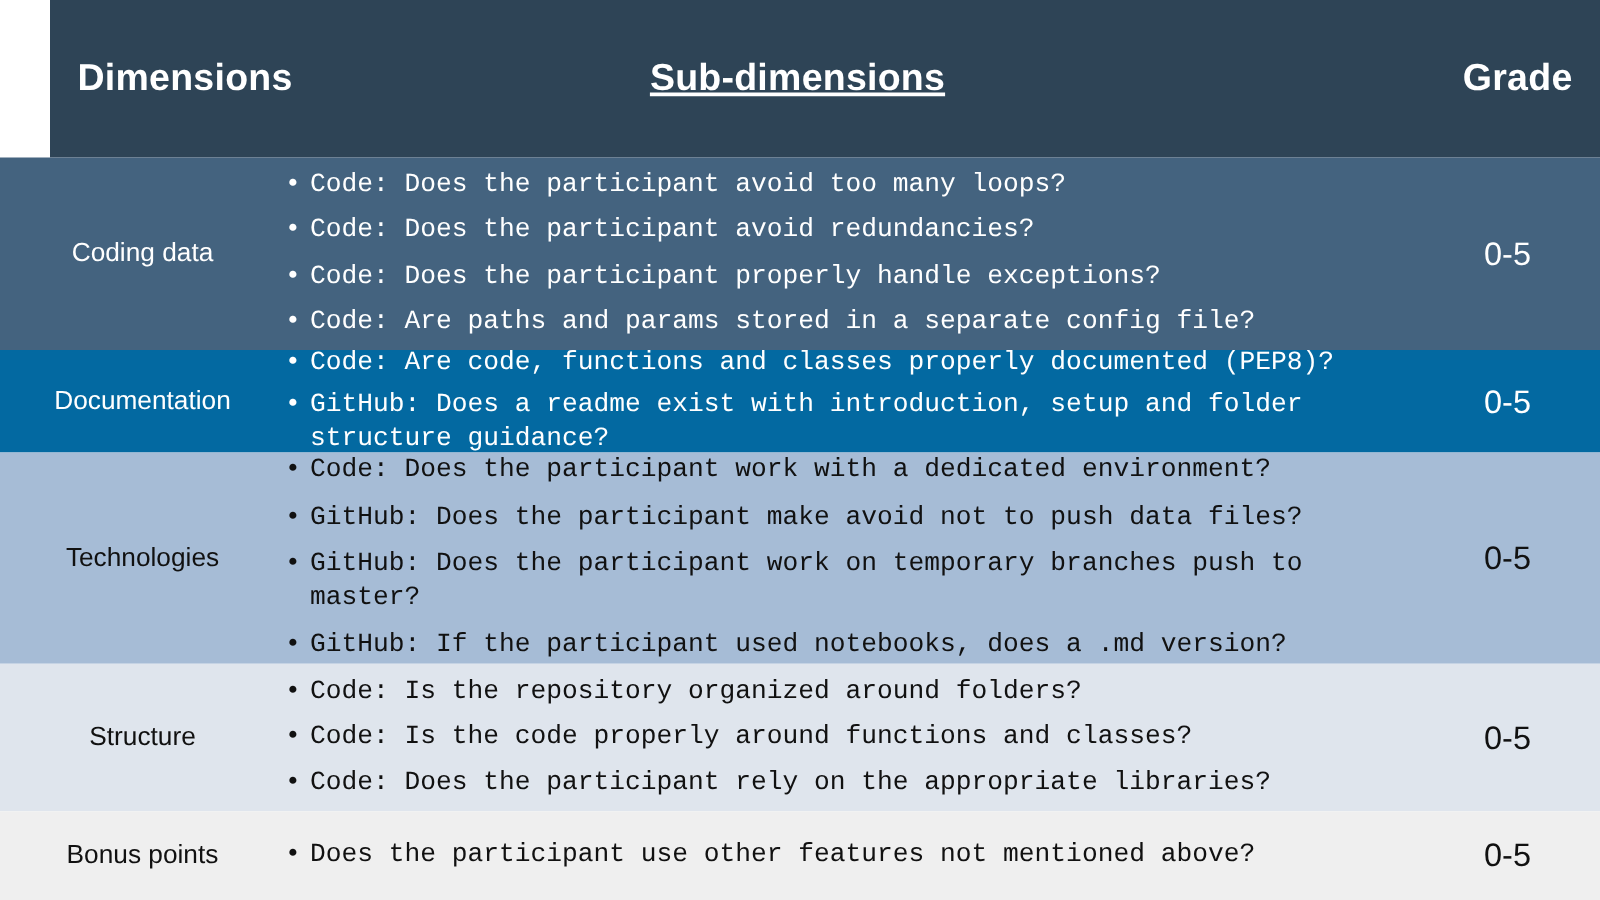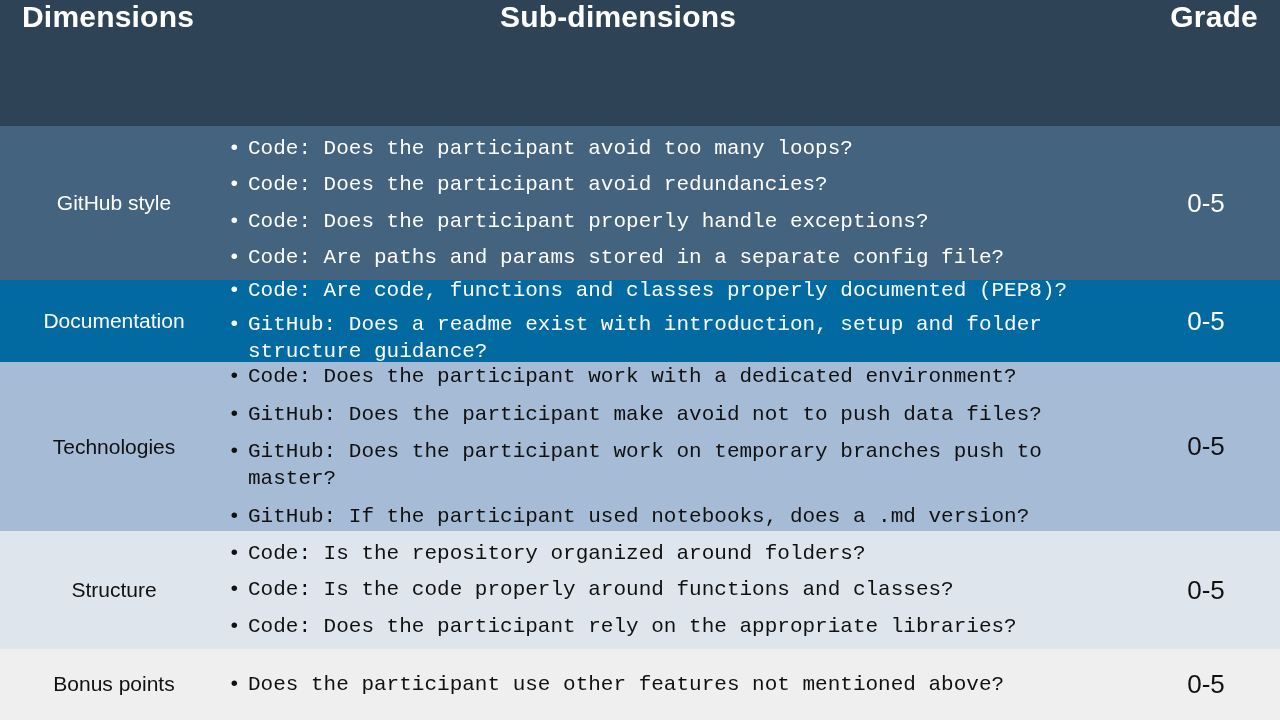--- a/index.html
+++ b/index.html
@@ -22,40 +22,43 @@
     display: flex;
     flex-direction: column;
   }
 
   
   .table-header {
     flex: 0 0 126px;
     height: 126px;
     background: #2e4456;
     display: flex;
-    box-sizing: border-box;
+    align-items: center;
+    box-sizing: border-box;
+    margin-left: 40px;
   }
   .th {
     color: #ffffff;
     font-size: 30px;
     font-weight: bold;
     letter-spacing: 0.2px;
     white-space: nowrap;
   }
   .th-dimensions {
     width: 228px;
     padding-left: 22px;
     box-sizing: border-box;
     text-align: left;
   }
   .th-subdimensions {
     flex: 1 1 auto;
     text-align: center;
     padding-right: 112px;
     box-sizing: border-box;
+    text-decoration: underline;
   }
   .th-grade {
     width: 160px;
     box-sizing: border-box;
     padding-right: 22px;
     text-align: right;
   }
 
   
   .row {
@@ -135,21 +138,21 @@
 
 <div class="rubric-table">
 
   <div class="table-header">
     <div class="th th-dimensions">Dimensions</div>
     <div class="th th-subdimensions">Sub-dimensions</div>
     <div class="th th-grade">Grade</div>
   </div>
 
   <div class="row row-tone-1 row-h-1">
-    <div class="cell-dimension">GitHub style</div>
+    <div class="cell-dimension">Coding data</div>
     <div class="cell-sub">
       <ul class="bullet-list">
         <li class="bullet-item">Code: Does the participant avoid too many loops?</li>
         <li class="bullet-item">Code: Does the participant avoid redundancies?</li>
         <li class="bullet-item">Code: Does the participant properly handle exceptions?</li>
         <li class="bullet-item">Code: Are paths and params stored in a separate config file?</li>
       </ul>
     </div>
     <div class="cell-grade">0-5</div>
   </div>

